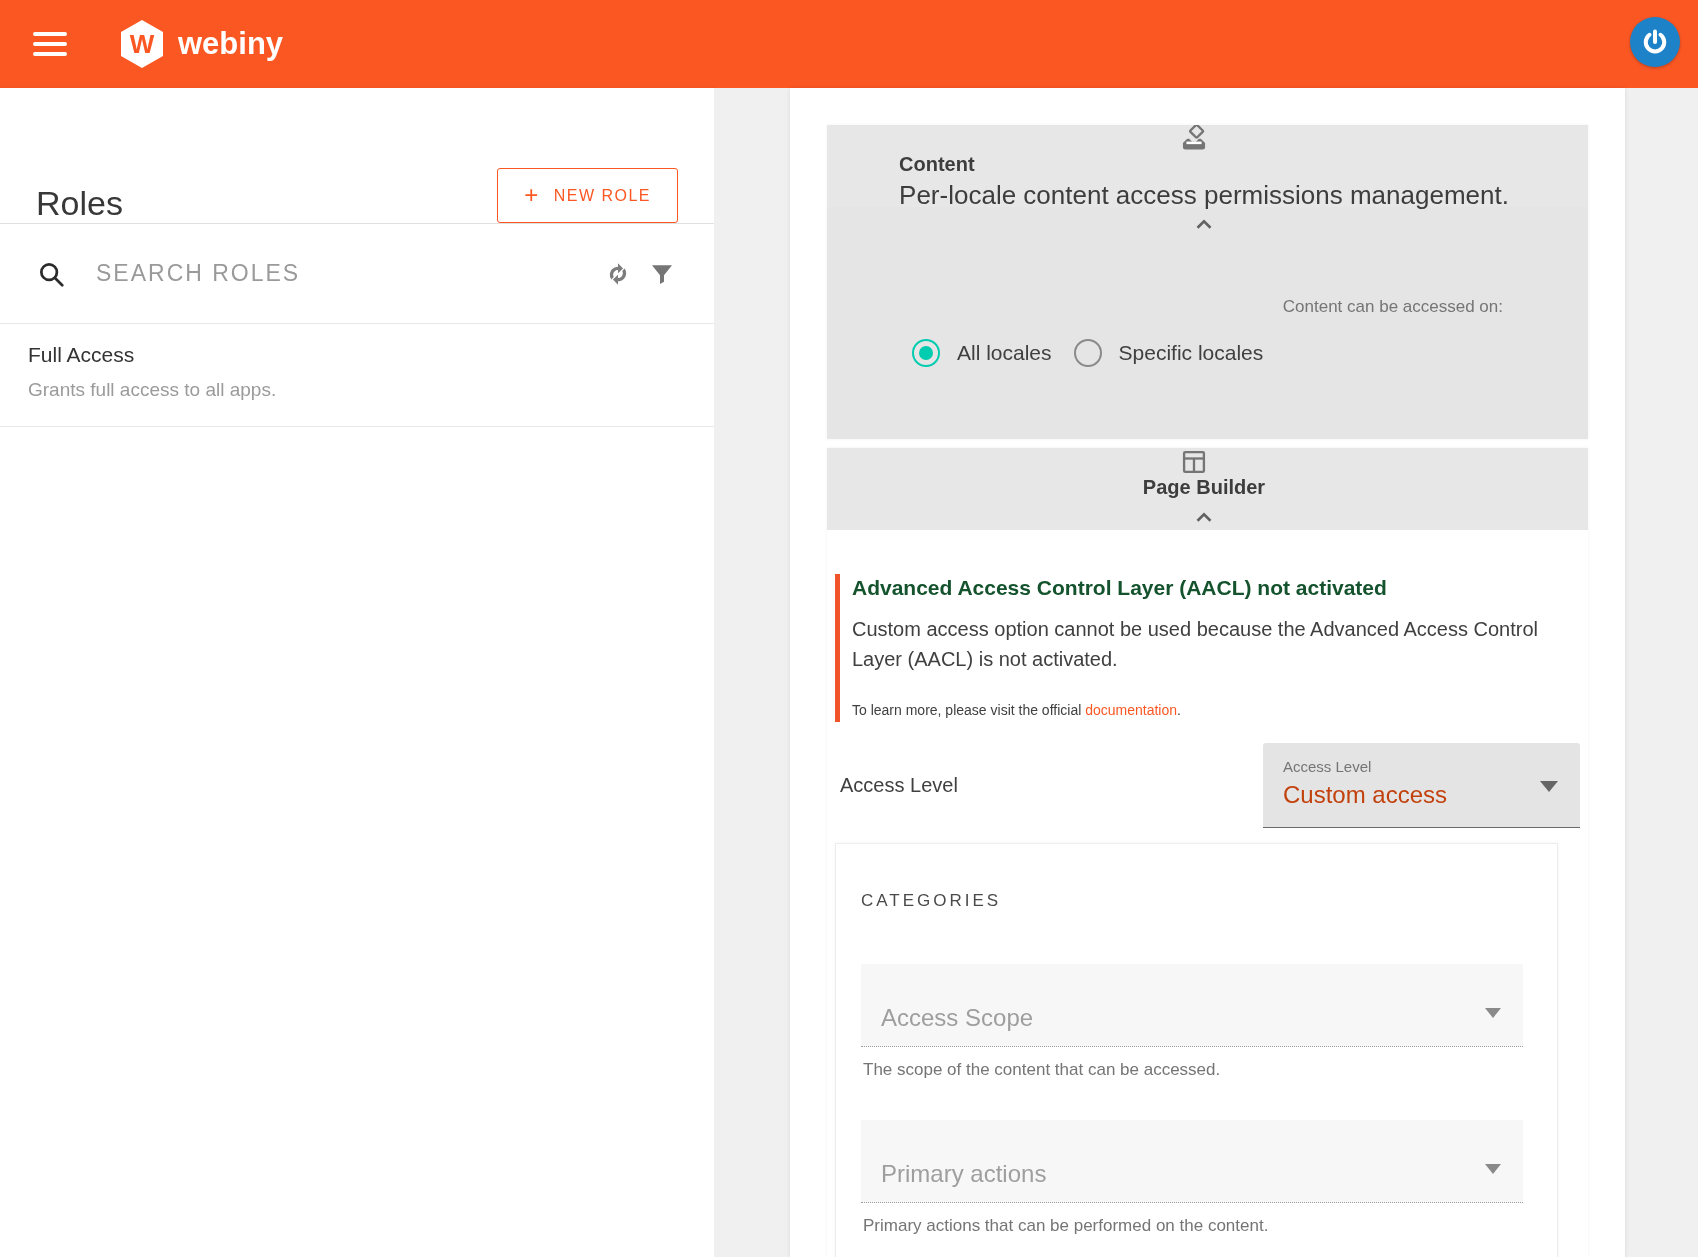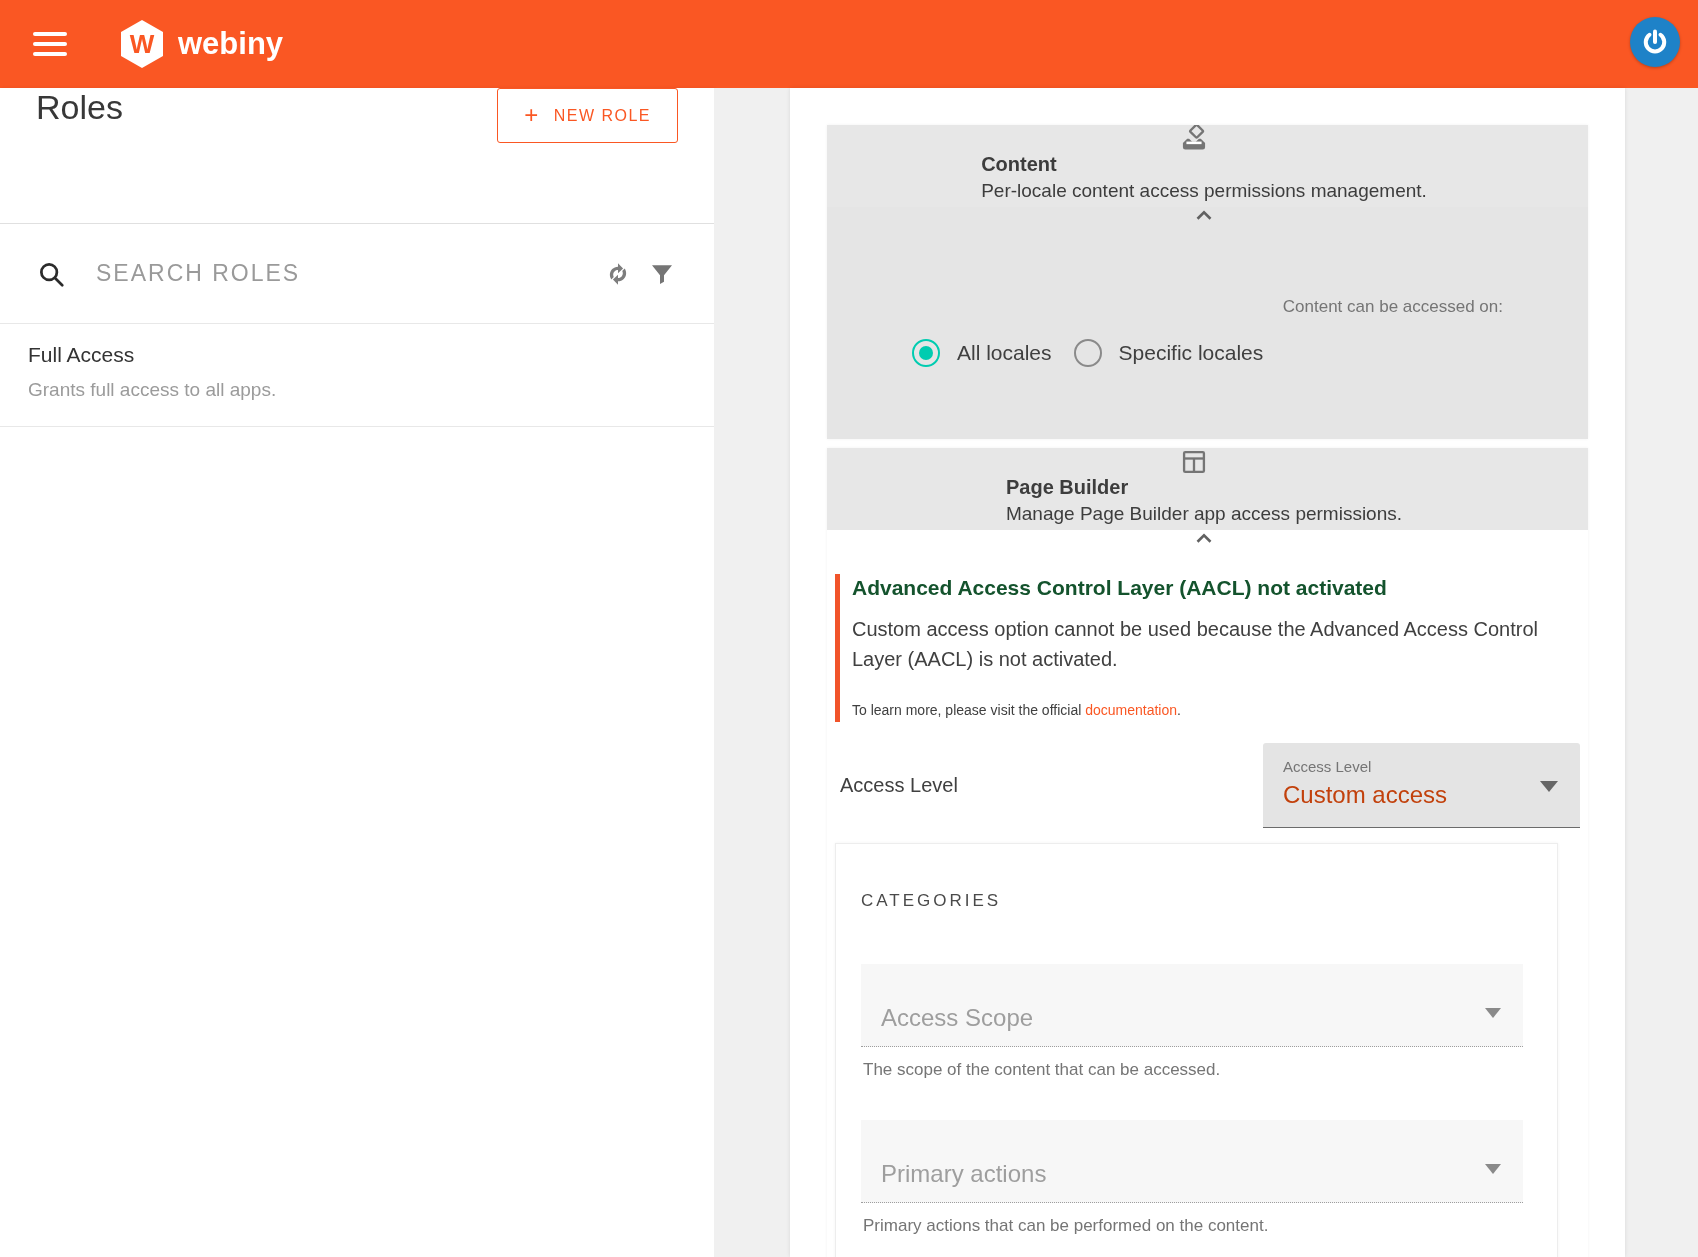--- a/index.html
+++ b/index.html
@@ -21,21 +21,21 @@
 
   
   .left-panel  { position:absolute; left:0; top:88px; width:714px; bottom:0; background:#fff;
     box-shadow:1px 0 3px rgba(0,0,0,.08); }
   .mid-strip   { position:absolute; left:714px; top:88px; width:76px; bottom:0; background:#f0f0f0; }
   .right-panel { position:absolute; left:790px; top:88px; width:835px; bottom:0; background:#fff;
     box-shadow:0 0 4px rgba(0,0,0,.10); overflow:hidden; }
   .right-bg    { position:absolute; left:1625px; top:88px; width:73px; bottom:0; background:#f0f0f0; }
 
   
-  .lp-header { height:136px; display:flex; align-items:flex-start; justify-content:space-between;
+  .lp-header { height:136px; display:flex; align-items:flex-end; justify-content:space-between;
     padding:0 36px; border-bottom:1px solid #e0e0e0; }
   .lp-title { font-size:34px; color:#383838; font-weight:400; }
   .new-role-btn { border:1px solid #fa5723; border-radius:3px; background:#fff; color:#fa5723;
     height:55px; padding:0 26px; display:flex; align-items:center; gap:14px; cursor:pointer;
     font-size:16px; letter-spacing:1.5px; font-weight:500;
     font-family:"Liberation Sans","DejaVu Sans",sans-serif; }
   .new-role-btn .plus { font-size:24px; font-weight:400; margin-top:-2px; }
 
   .search-row { height:100px; display:flex; align-items:center; padding:0 30px 0 36px;
     border-bottom:1px solid #e8e8e8; }
@@ -48,21 +48,21 @@
   .role-desc { font-size:19px; color:#9b9b9b; margin-top:12px; }
 
   
   .content-col { position:relative; margin:37px 0 0 37px; width:761px; }
   .section { margin-bottom:9px; box-shadow:0 0 3px rgba(0,0,0,.06); }
   .section-header { background:#e7e7e7; height:82px; display:flex; align-items:center;
     padding:0 40px 0 33px; cursor:pointer;flex-direction:column; }
   .sh-icon { width:28px; height:28px; margin-right:20px; flex:none; }
   .sh-text { flex:1; }
   .sh-title { font-size:20px; font-weight:700; color:#3d3d3d; }
-  .sh-sub   { font-size:19px; color:#3d3d3d; margin-top:4px; }
+  .sh-sub   { font-size:26px; color:#3d3d3d; margin-top:4px; }
   .chevron { width:26px; height:26px; flex:none; cursor:pointer; }
 
   .content-body { background:#e5e5e5; padding:90px 85px 72px 85px;text-align:right; }
   .cb-question { font-size:17px; color:#757575; }
   .radio-row { display:flex; align-items:center; margin-top:22px; }
   .radio { width:28px; height:28px; border-radius:50%; position:relative; flex:none; cursor:pointer; }
   .radio.sel { border:2.5px solid #00ccb0; }
   .radio.sel::after { content:""; position:absolute; left:4.5px; top:4.5px; width:14px; height:14px;
     border-radius:50%; background:#00ccb0; }
   .radio.unsel { border:2.5px solid #8a8a8a; }
@@ -190,21 +190,20 @@
 
     <div class="section">
       <div class="section-header">
         <svg class="sh-icon" viewBox="0 0 24 24" fill="none" stroke="#757575" stroke-width="2">
           <rect x="3.5" y="3.5" width="17" height="17" rx="1"></rect>
           <line x1="3.5" y1="9" x2="20.5" y2="9"></line>
           <line x1="12" y1="9" x2="12" y2="20.5"></line>
         </svg>
         <div class="sh-text">
           <div class="sh-title">Page Builder</div>
-          <div class="sh-sub">Manage Page Builder app access permissions.</div>
         </div>
         <svg class="chevron" viewBox="0 0 24 24" fill="none" stroke="#616161" stroke-width="2.4">
           <polyline points="6,15.5 12,9.5 18,15.5"></polyline>
         </svg>
       </div>
 
       <div class="pb-body">
         <div class="warning">
           <div class="warn-title">Advanced Access Control Layer (AACL) not activated</div>
           <div class="warn-body">Custom access option cannot be used because the Advanced Access Control Layer (AACL) is not activated.</div>

